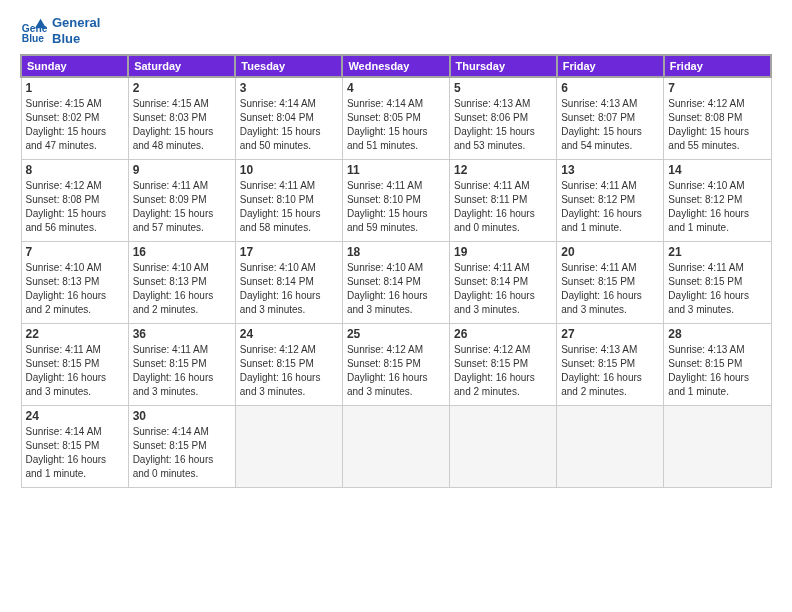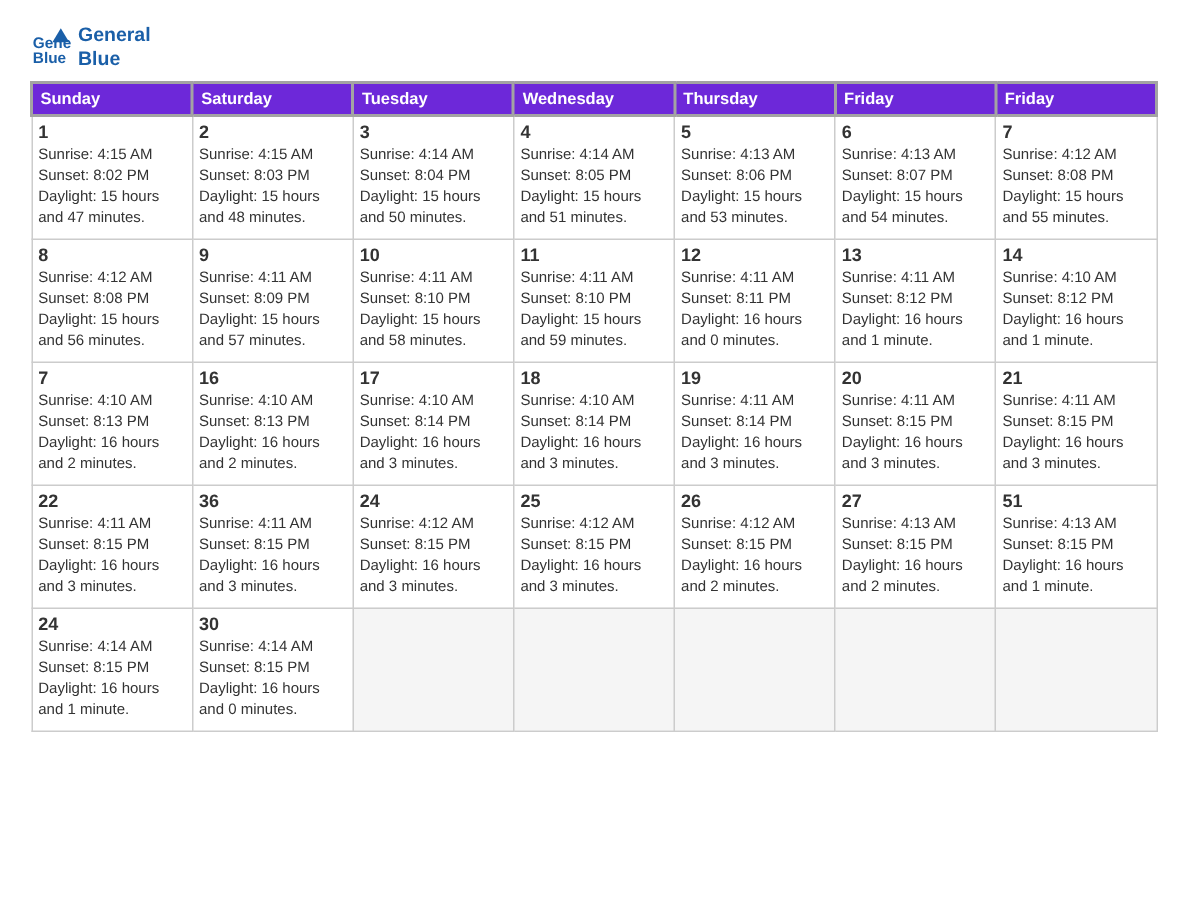--- a/index.html
+++ b/index.html
@@ -235,21 +235,21 @@
           </td>
           <td>
             <span class="day-number">26</span>
             <div class="day-info">Sunrise: 4:12 AM<br>Sunset: 8:15 PM<br>Daylight: 16 hours and 2 minutes.</div>
           </td>
           <td>
             <span class="day-number">27</span>
             <div class="day-info">Sunrise: 4:13 AM<br>Sunset: 8:15 PM<br>Daylight: 16 hours and 2 minutes.</div>
           </td>
           <td>
-            <span class="day-number">51</span>
+            <span class="day-number">28</span>
             <div class="day-info">Sunrise: 4:13 AM<br>Sunset: 8:15 PM<br>Daylight: 16 hours and 1 minute.</div>
           </td>
         </tr>
         <tr>
           <td>
             <span class="day-number">24</span>
             <div class="day-info">Sunrise: 4:14 AM<br>Sunset: 8:15 PM<br>Daylight: 16 hours and 1 minute.</div>
           </td>
           <td>
             <span class="day-number">30</span>

